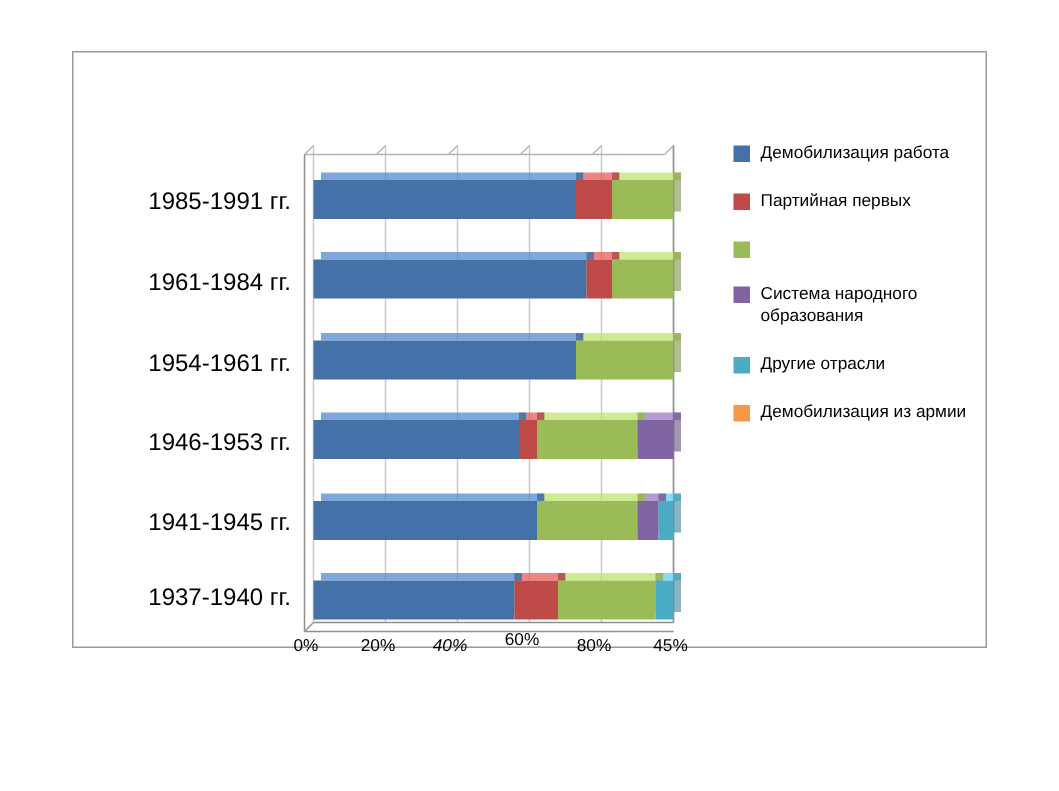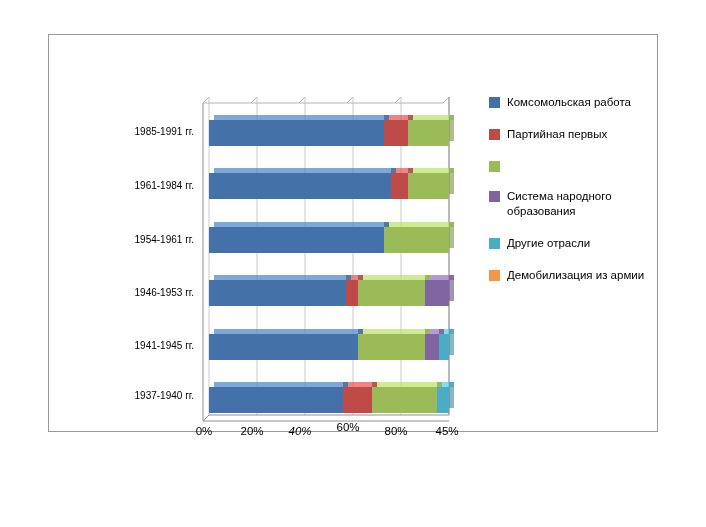--- a/index.html
+++ b/index.html
@@ -31,21 +31,21 @@
     height: 398px;
     border: 1px solid #9a9a9a;
     background: #ffffff;
     box-sizing: border-box;
   }
 
   
   .cat-label {
     position: absolute;
     right: 0;
-    font-size: 10px;
+    font-size: 16px;
     color: #000000;
     white-space: nowrap;
     text-align: right;
   }
 
   
   .bar-row {
     position: absolute;
     height: 26px;
   }
@@ -287,21 +287,21 @@
     <div class="x-tick" style="left:135px;  top:390px;">0%</div>
     <div class="x-tick" style="left:183px;  top:390px;">20%</div>
     <div class="x-tick" style="left:231px;  top:390px;font-style:italic;">40%</div>
     <div class="x-tick" style="left:279px;  top:386px;">60%</div>
     <div class="x-tick" style="left:327px;  top:390px;">80%</div>
     <div class="x-tick" style="left:378px;  top:390px;">45%</div>
 
     <div class="legend" id="legend">
         <div class="legend-item">
           <span class="legend-swatch" style="background: rgb(68, 114, 168);"></span>
-          <span class="legend-label">Комсомольская  работа</span>
+          <span class="legend-label">Демобилизация  работа</span>
         </div>
         <div class="legend-item">
           <span class="legend-swatch" style="background: rgb(190, 75, 72);"></span>
           <span class="legend-label">Партийная  первых</span>
         </div>
         <div class="legend-item">
           <span class="legend-swatch" style="background: rgb(155, 187, 89);"></span>
         </div>
         <div class="legend-item">
           <span class="legend-swatch" style="background: rgb(128, 100, 162);"></span>

